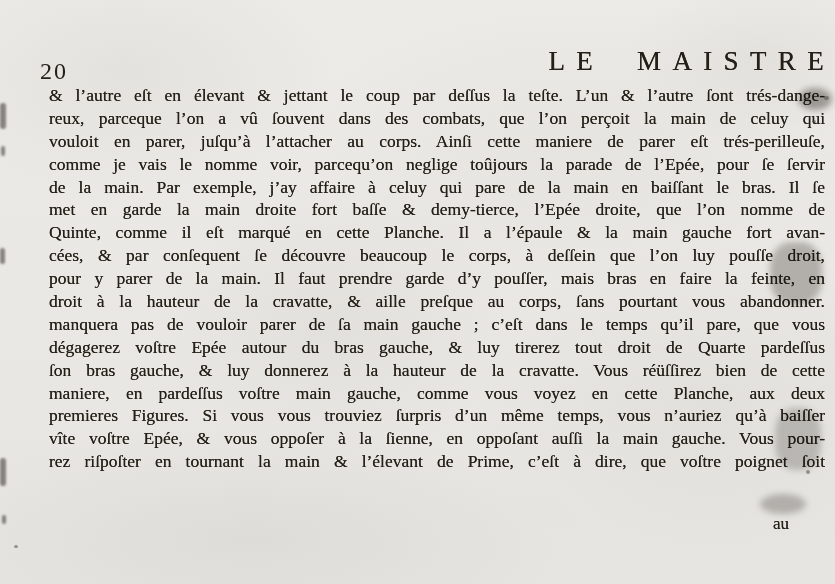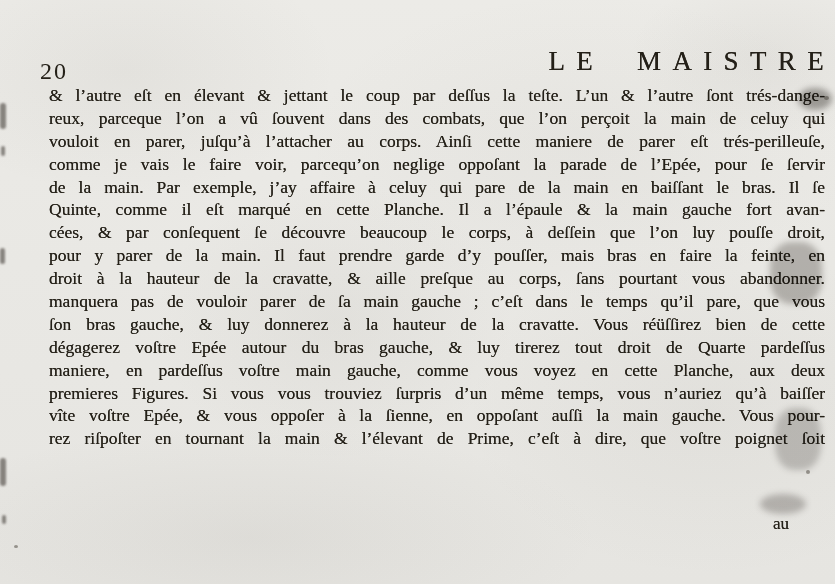--- a/index.html
+++ b/index.html
@@ -101,29 +101,30 @@
 <div class="page">
 
   <div class="page-number">20</div>
 
   <div class="running-title">LE MAISTRE</div>
 
   <div class="body-text">
       <div class="text-line">&amp; l’autre eſt en élevant &amp; jettant le coup par deſſus la teſte. L’un &amp; l’autre ſont trés-dange-</div>
       <div class="text-line">reux, parceque l’on a vû ſouvent dans des combats, que l’on perçoit la main de celuy qui</div>
       <div class="text-line">vouloit en parer, juſqu’à l’attacher au corps. Ainſi cette maniere de parer eſt trés-perilleuſe,</div>
-      <div class="text-line">comme je vais le faire voir, parcequ’on neglige oppoſant la parade de l’Epée, pour ſe ſervir</div>
+      <div class="text-line">comme je vais le nomme voir, parcequ’on neglige toûjours la parade de l’Epée, pour ſe ſervir</div>
       <div class="text-line">de la main. Par exemple, j’ay affaire à celuy qui pare de la main en baiſſant le bras. Il ſe</div>
+      <div class="text-line">met en garde la main droite fort baſſe &amp; demy-tierce, l’Epée droite, que l’on nomme de</div>
       <div class="text-line">Quinte, comme il eſt marqué en cette Planche. Il a l’épaule &amp; la main gauche fort avan-</div>
       <div class="text-line">cées, &amp; par conſequent ſe découvre beaucoup le corps, à deſſein que l’on luy pouſſe droit,</div>
       <div class="text-line">pour y parer de la main. Il faut prendre garde d’y pouſſer, mais bras en faire la feinte, en</div>
       <div class="text-line">droit à la hauteur de la cravatte, &amp; aille preſque au corps, ſans pourtant vous abandonner.</div>
       <div class="text-line">manquera pas de vouloir parer de ſa main gauche ; c’eſt dans le temps qu’il pare, que vous</div>
+      <div class="text-line">dégagerez voſtre Epée autour du bras gauche, &amp; luy tirerez tout droit de Quarte pardeſſus</div>
       <div class="text-line">ſon bras gauche, &amp; luy donnerez à la hauteur de la cravatte. Vous réüſſirez bien de cette</div>
-      <div class="text-line">dégagerez voſtre Epée autour du bras gauche, &amp; luy tirerez tout droit de Quarte pardeſſus</div>
       <div class="text-line">maniere, en pardeſſus voſtre main gauche, comme vous voyez en cette Planche, aux deux</div>
       <div class="text-line">premieres Figures. Si vous vous trouviez ſurpris d’un même temps, vous n’auriez qu’à baiſſer</div>
       <div class="text-line">vîte voſtre Epée, &amp; vous oppoſer à la ſienne, en oppoſant auſſi la main gauche. Vous pour-</div>
       <div class="text-line">rez riſpoſter en tournant la main &amp; l’élevant de Prime, c’eſt à dire, que voſtre poignet ſoit</div>
     </div>
 
   <div class="catchword">au</div>
 
   <div class="smudge s1"></div>
   <div class="smudge s2"></div>

